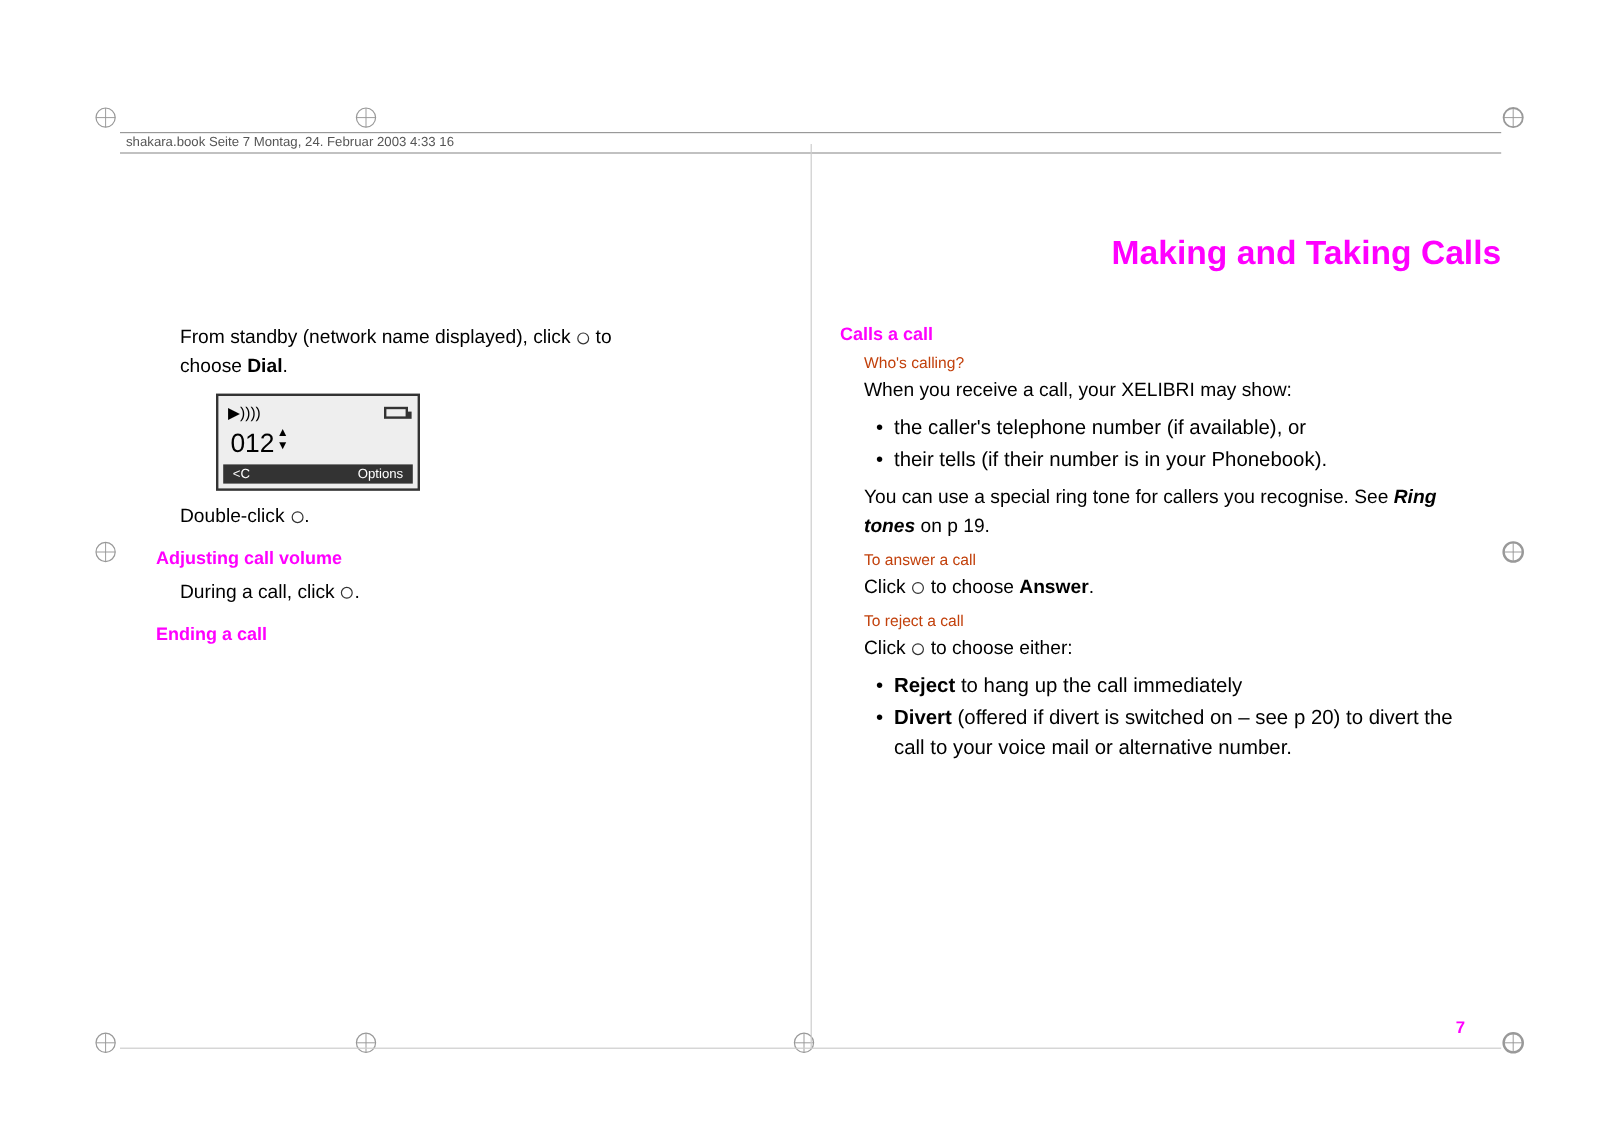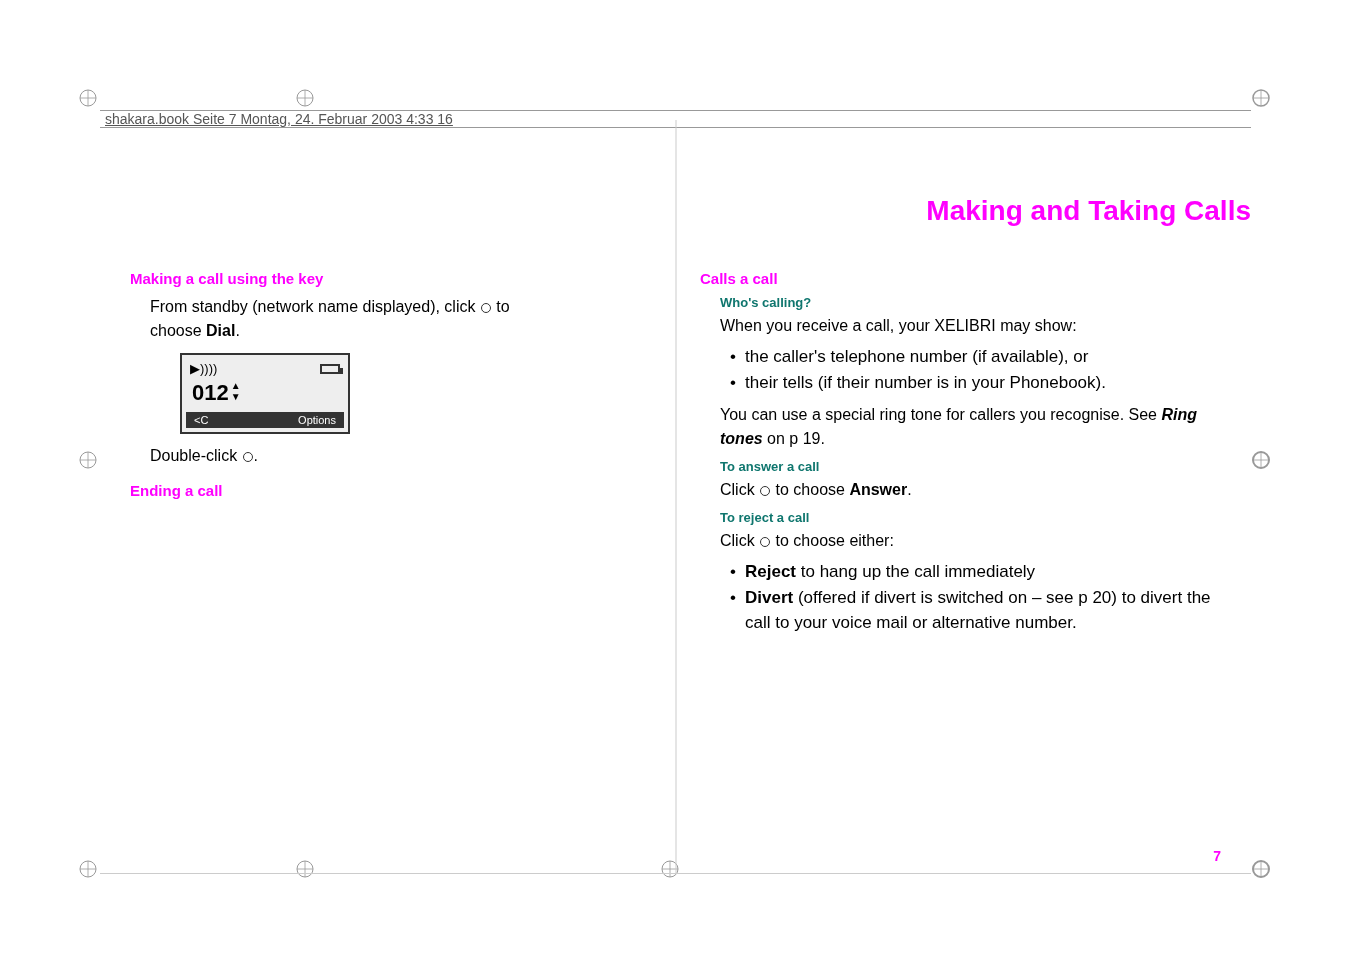--- a/index.html
+++ b/index.html
@@ -53,23 +53,22 @@
       right: 100px;
       height: 18px;
       border-top: 1px solid #999;
       border-bottom: 1px solid #999;
       display: flex;
       align-items: center;
       padding: 0 5px;
     }
 
     .header-text {
-      font-size: 14px;
+      font-size: 11px;
       color: #555;
-      text-decoration: underline;
     }
 
     
     .left-col {
       position: absolute;
       left: 130px;
       top: 140px;
       width: 380px;
     }
 
@@ -96,22 +95,22 @@
     
     .section-heading {
       font-size: 15px;
       font-weight: bold;
       color: #ff00ff;
       margin-bottom: 8px;
     }
 
     .sub-heading {
       font-size: 13px;
-      font-weight: bold;
-      color: #0f766e;
+      font-weight: normal;
+      color: #c2410c;
       margin-bottom: 4px;
       margin-top: 8px;
     }
 
     .body-text {
       font-size: 16px;
       line-height: 1.5;
       margin-bottom: 6px;
     }
 
@@ -144,23 +143,24 @@
       position: absolute;
       right: -5px;
       top: 2px;
       width: 3px;
       height: 6px;
       background: #333;
     }
 
     .phone-number {
       font-size: 22px;
-      font-weight: bold;
+      font-weight: normal;
       padding: 2px 6px;
       display: flex;
+      align-items: center;
     }
 
     .phone-number-up {
       font-size: 10px;
       margin-left: 2px;
       margin-bottom: 8px;
     }
 
     .phone-bottom-bar {
       display: flex;
@@ -321,21 +321,20 @@
     <span class="header-text">shakara.book  Seite 7  Montag, 24. Februar 2003  4:33 16</span>
   </div>
 
   <div class="center-divider"></div>
 
   <div class="main-title">Making and Taking Calls</div>
 
   <div class="left-col">
 
     <div class="left-section" style="margin-top:130px;">
-      <div class="section-heading">Making a call using the key</div>
       <div class="indent">
         <p class="body-text">
           From standby (network name displayed), click <span class="small-circle"></span> to choose <span class="bold">Dial</span>.
         </p>
 
         <div class="phone-display">
           <div class="phone-display-top">
             <span style="font-size:13px;">▶))))</span>
             <span class="phone-battery"></span>
           </div>
@@ -348,20 +347,28 @@
             <span>Options</span>
           </div>
         </div>
 
         <p class="body-text">
           Double-click <span class="small-circle"></span>.
         </p>
       </div>
     </div>
 
+    <div class="left-section">
+      <div class="section-heading">Adjusting call volume</div>
+      <div class="indent">
+        <p class="body-text">
+          During a call, click <span class="small-circle"></span>.
+        </p>
+      </div>
+    </div>
 
     <div class="left-section">
       <div class="section-heading">Ending a call</div>
     </div>
 
   </div>
 
   <div class="right-col" style="margin-top:130px;">
 
     <div class="left-section">

